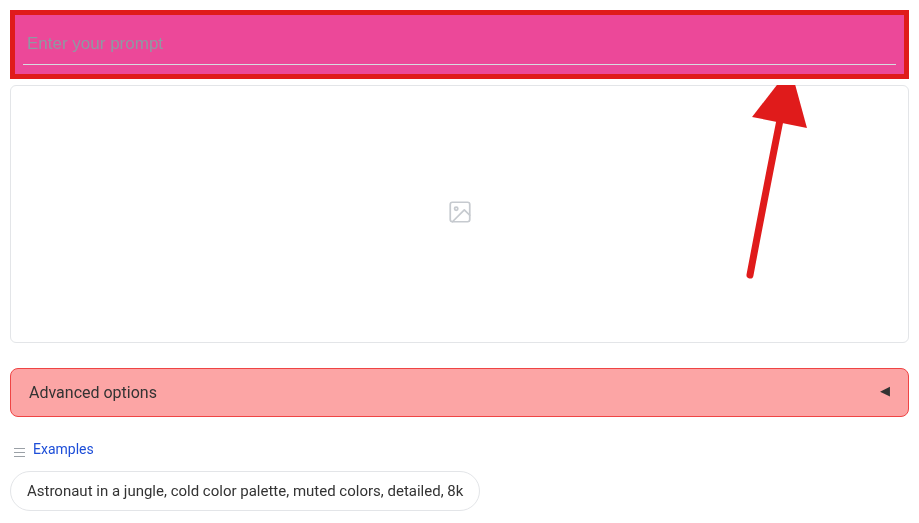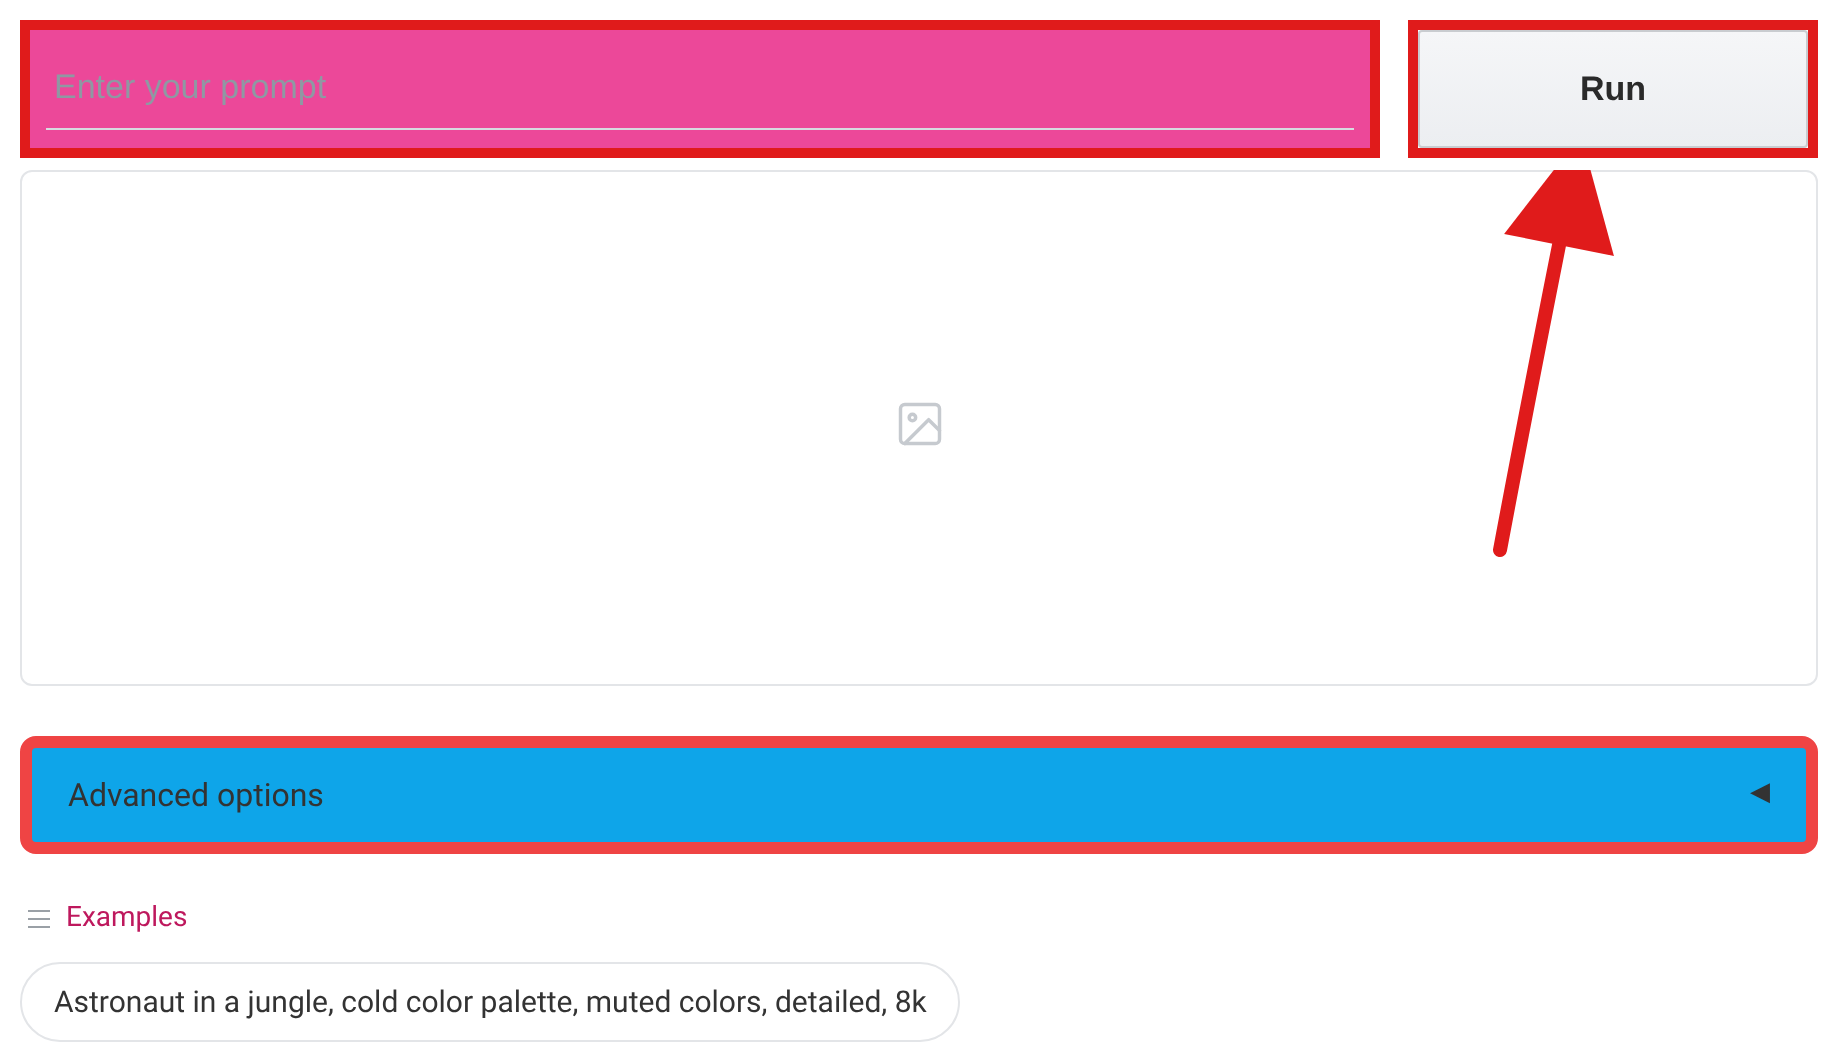--- a/index.html
+++ b/index.html
@@ -64,43 +64,43 @@
       display: flex;
       align-items: center;
       justify-content: center;
       background: #fff;
     }
     .image-placeholder {
       color: #c6cacf;
     }
     .advanced-panel {
       margin-top: 25px;
-      border: 6px solid #ef4444;
+      border: 1px solid #ef4444;
       border-radius: 8px;
       padding: 14px 18px;
       display: flex;
       align-items: flex-start;
       justify-content: space-between;
       cursor: pointer;
-      background: #0ea5e9;
+      background: #fca5a5;
     }
     .advanced-label {
       font-size: 16px;
       color: #333;
     }
     .advanced-caret {
       font-size: 13px;
       color: #333;
     }
     .examples-header {
       margin-top: 24px;
       display: flex;
-      align-items: center;
+      align-items: flex-end;
       gap: 8px;
-      color: #be185d;
+      color: #1d4ed8;
       font-size: 14px;
       padding-left: 4px;
     }
     .hamburger-icon {
       display: inline-flex;
       flex-direction: column;
       gap: 3px;
     }
     .hamburger-icon span {
       display: block;
@@ -132,23 +132,20 @@
       pointer-events: none;
     }
   </style>
 </head>
 <body>
 
 <div class="top-row">
   <div class="input-highlight">
     <input type="text" class="prompt-input" placeholder="Enter your prompt" style="">
   </div>
-  <div class="run-highlight">
-    <button class="run-button">Run</button>
-  </div>
 </div>
 
 <div class="output-panel">
   <span class="image-placeholder">
     <svg width="26" height="26" viewBox="0 0 24 24" fill="none" stroke="currentColor" stroke-width="1.6" stroke-linecap="round" stroke-linejoin="round">
       <rect x="3" y="3" width="18" height="18" rx="2"></rect>
       <circle cx="8.5" cy="9" r="1.5"></circle>
       <path d="M21 15l-5-5L5 21"></path>
     </svg>
   </span>

